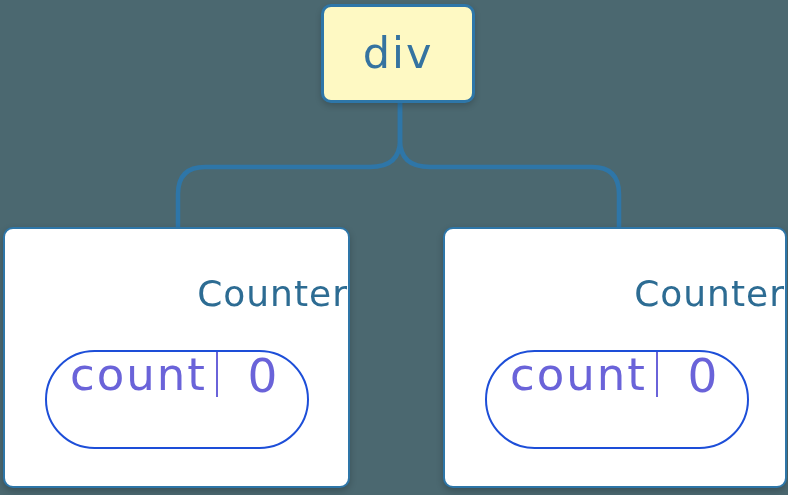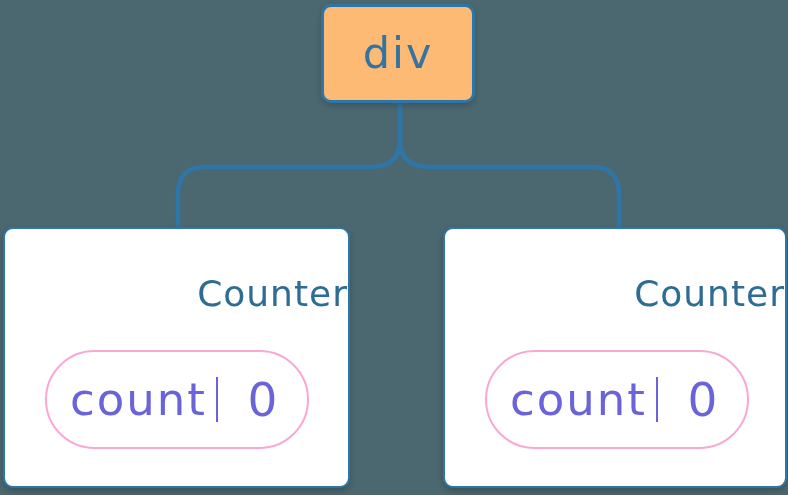--- a/index.html
+++ b/index.html
@@ -16,21 +16,21 @@
     font-family: "DejaVu Sans", sans-serif;
   }
 
   
   .root-node {
     position: absolute;
     left: 321px;
     top: 4px;
     width: 154px;
     height: 99px;
-    background: #fdba74;
+    background: #fef9c3;
     border: 3px solid #2E76A8;
     border-radius: 10px;
     box-sizing: border-box;
     display: flex;
     align-items: center;
     justify-content: center;
     box-shadow: 0 3px 6px rgba(0,0,0,0.18);
     z-index: 2;
   }
   .root-node .root-label {
@@ -75,25 +75,25 @@
     line-height: 42px;
   }
 
   
   .state-pill {
     position: absolute;
     top: 121px;
     left: 40px;
     width: 264px;
     height: 99px;
-    border: 2px solid #f9a8d4;
+    border: 2px solid #1d4ed8;
     border-radius: 50px;
     box-sizing: border-box;
     display: flex;
-    align-items: center;
+    align-items: flex-start;
     background: #ffffff;
   }
   .pill-key-cell {
     width: 171px;
     border-right: 2px solid #6A63D9;
     display: flex;
     align-items: center;
     justify-content: center;
     box-sizing: border-box;
     padding-left: 14px;

